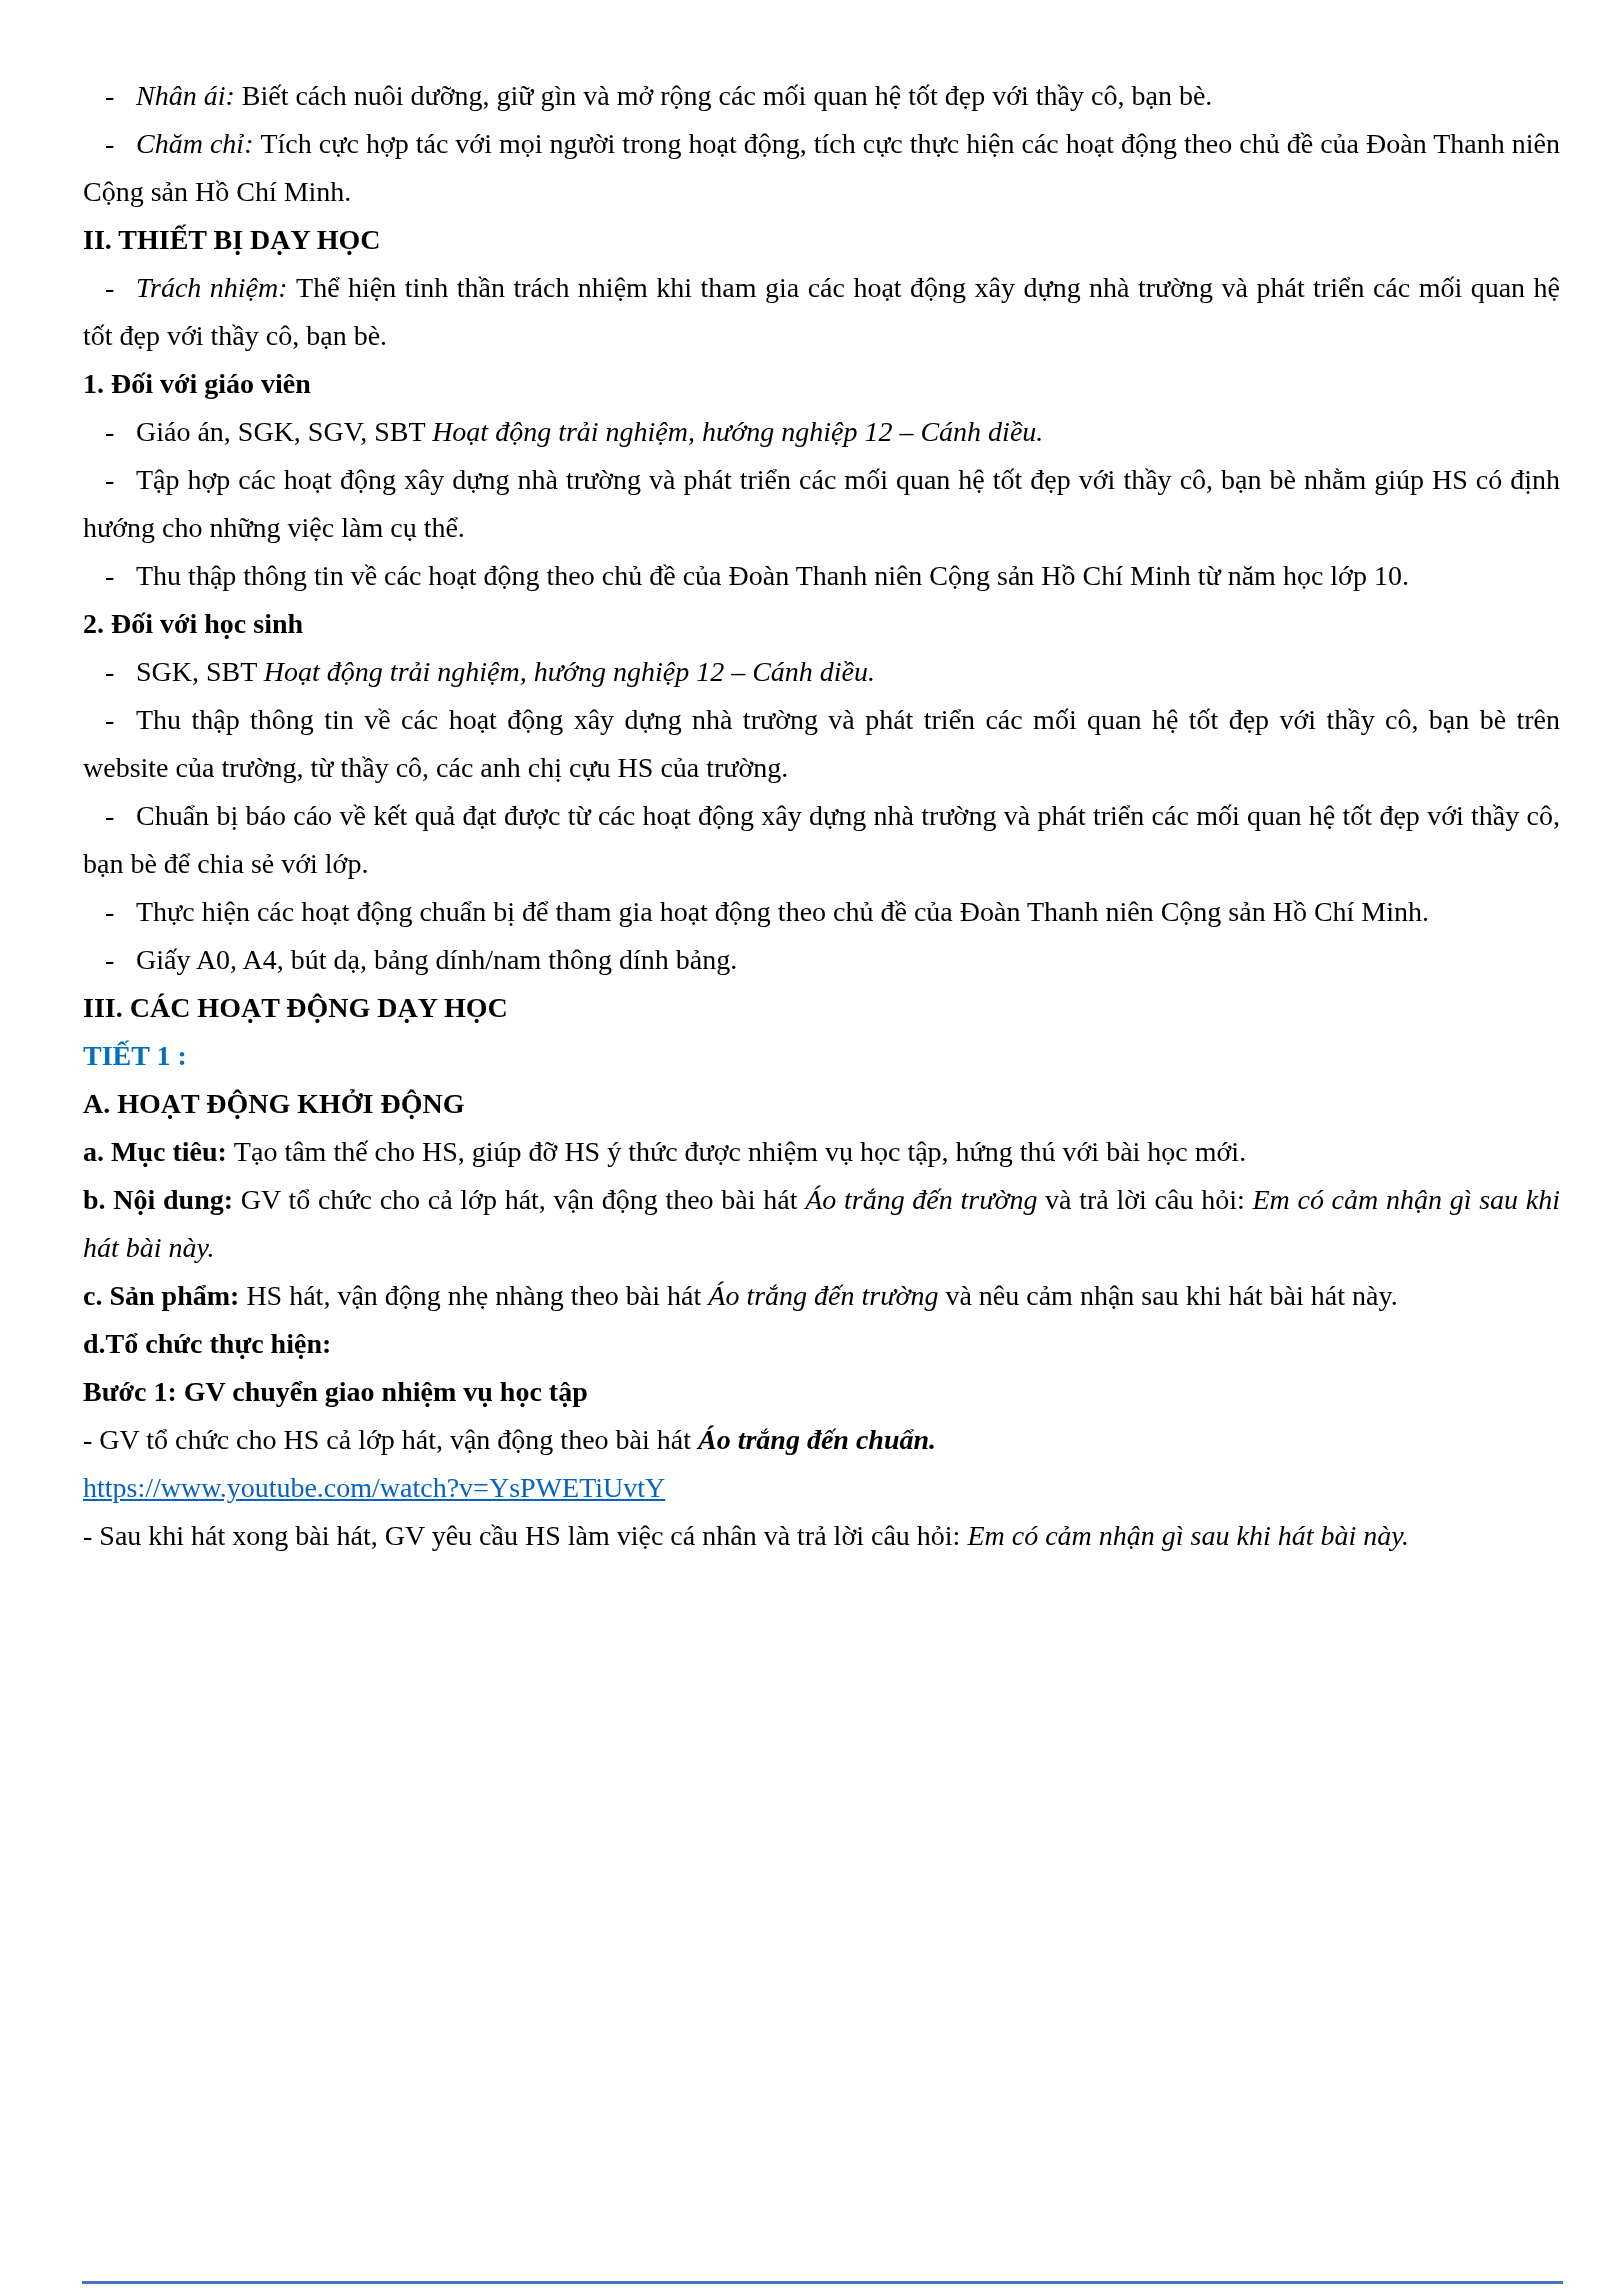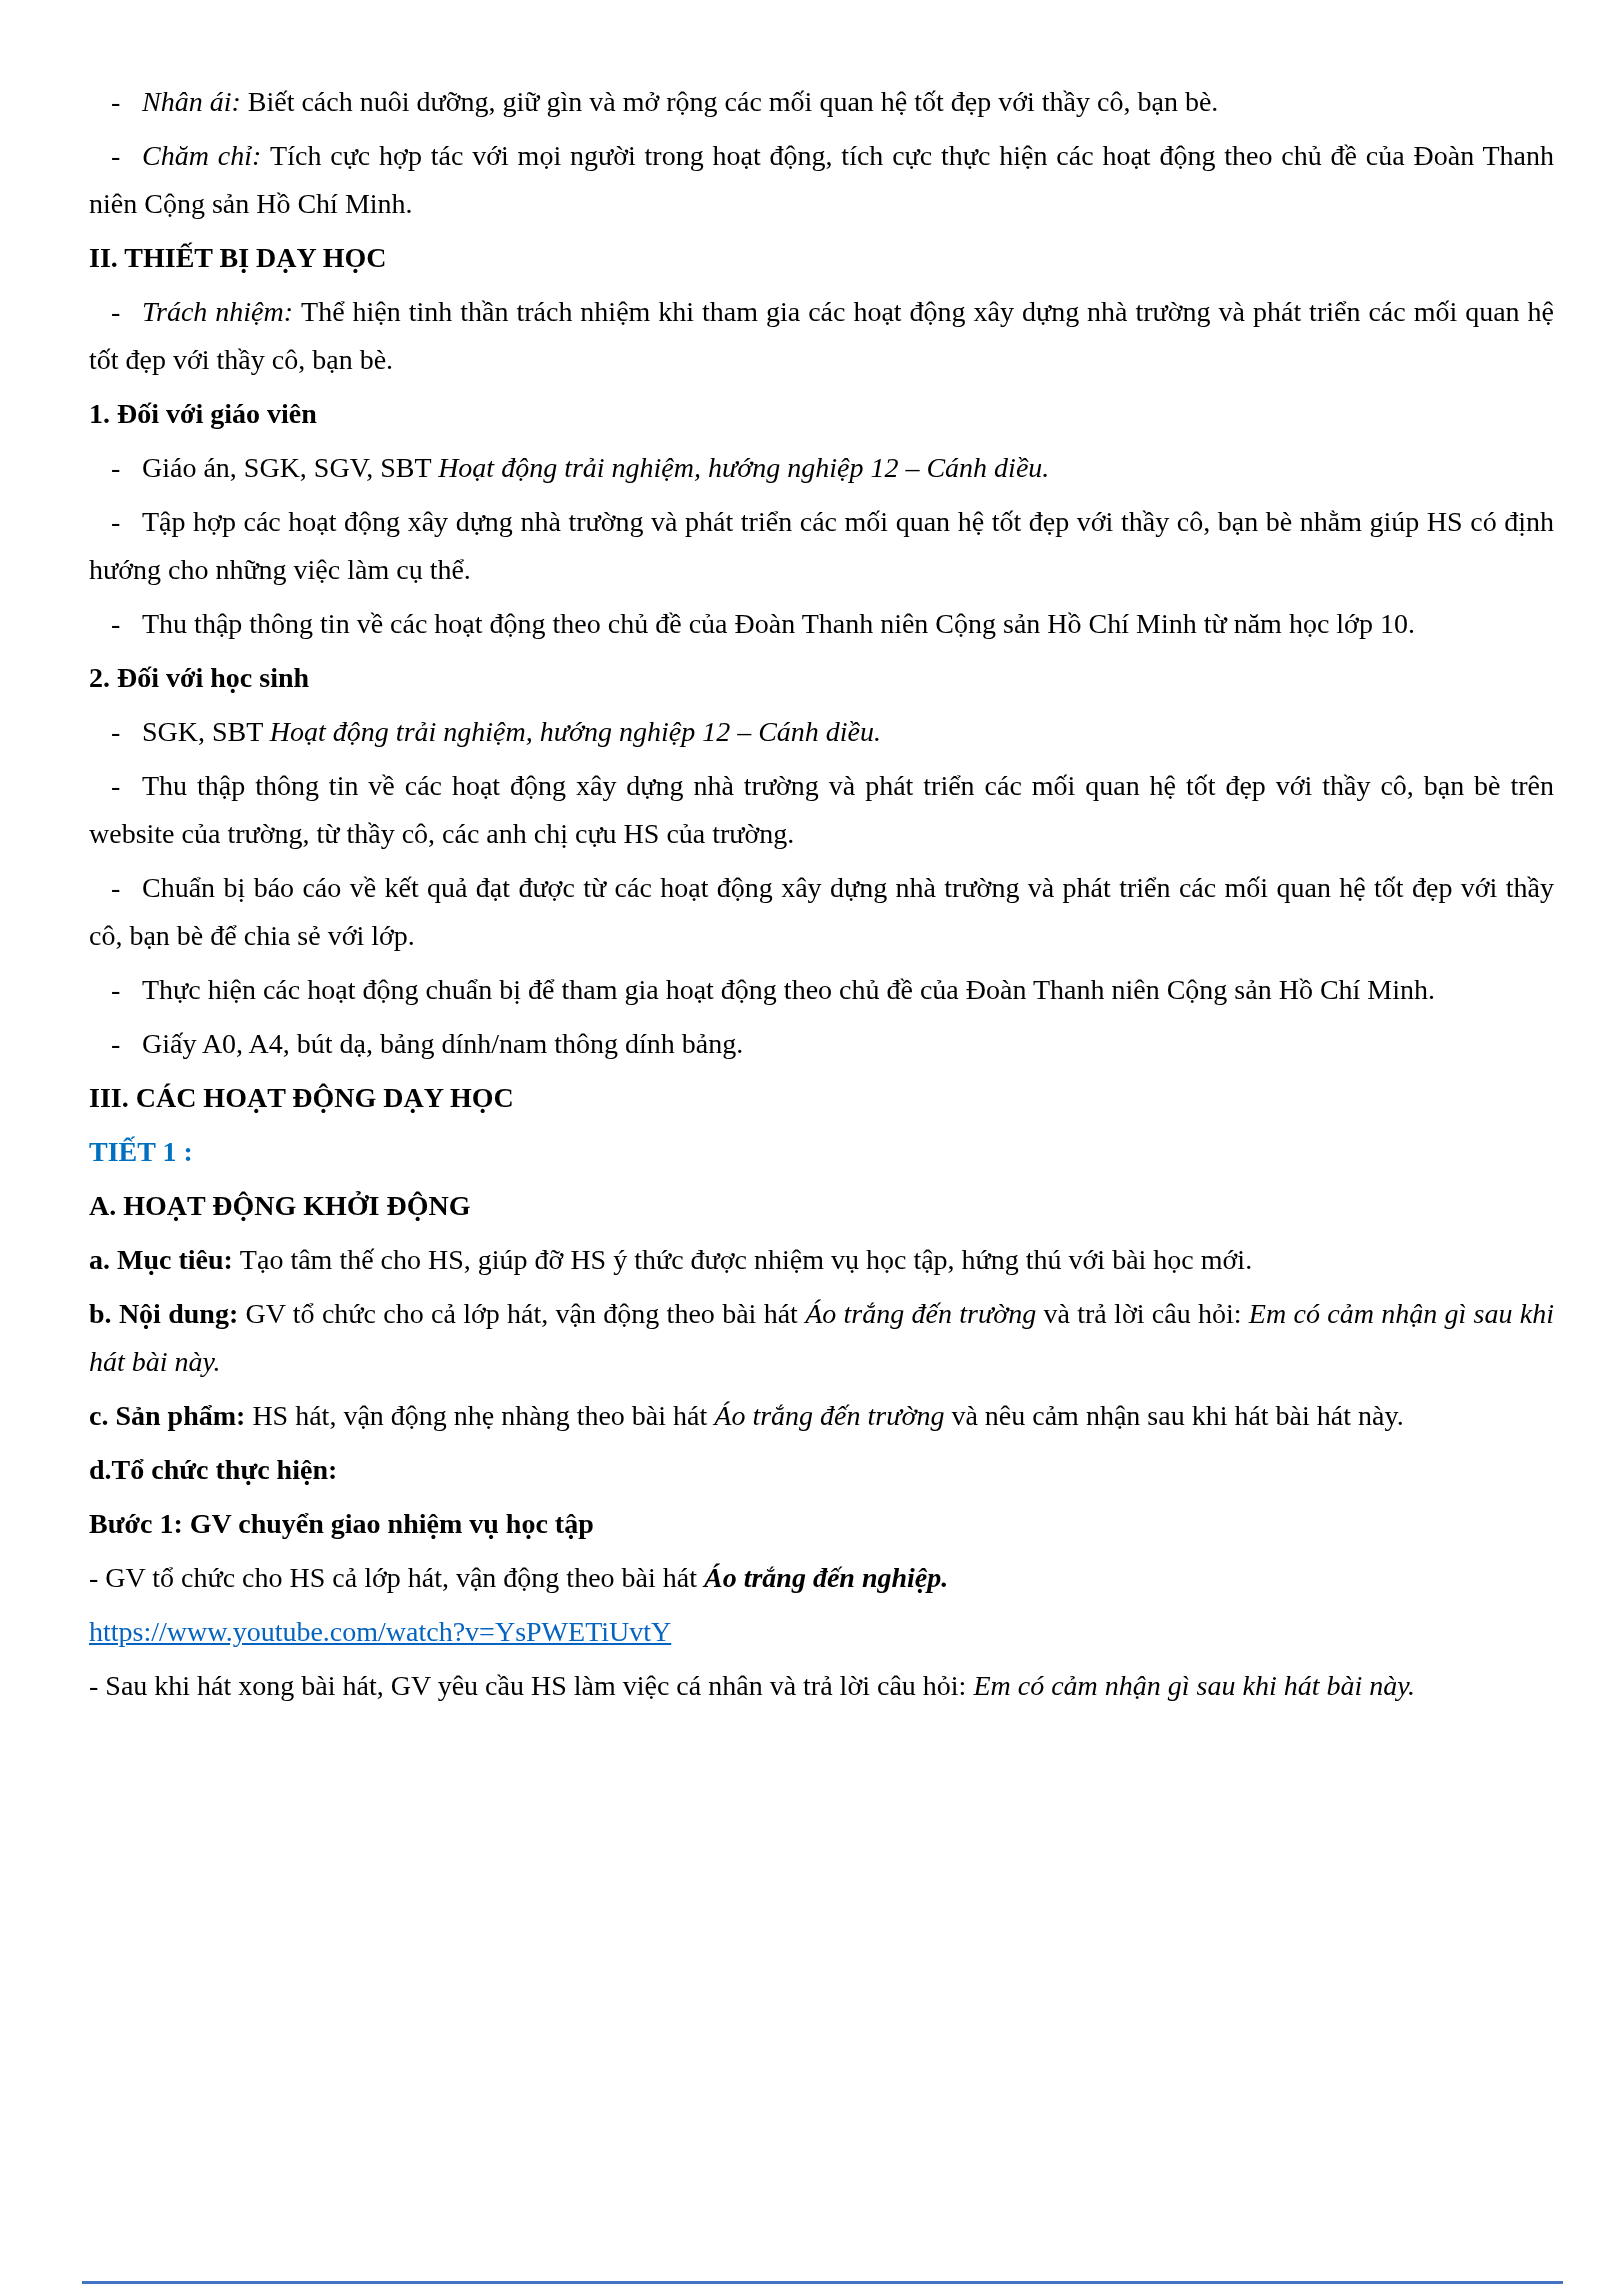--- a/index.html
+++ b/index.html
@@ -13,21 +13,21 @@
     min-height: 2295px;
     box-sizing: border-box;
     background: #ffffff;
     padding: 72px 63px 47px 83px;
     font-family: "Liberation Serif", "DejaVu Serif", serif;
     font-size: 28px;
     line-height: 48px;
     color: #000000;
   }
   .para {
-    margin: 6px;
+    margin: 0;
     text-align: justify;
   }
   .para.list {
     text-indent: 22px;
   }
   .para.center {
     text-align: left;
   }
   .para.accent {
     color: var(--accent, #0070C0);
@@ -74,19 +74,19 @@
       <div class="para list"><span class="dash">-</span><span class="">Thực hiện các hoạt động chuẩn bị để tham gia hoạt động theo chủ đề của Đoàn Thanh niên Cộng sản Hồ Chí Minh.</span></div>
       <div class="para list"><span class="dash">-</span><span class="">Giấy A0, A4, bút dạ, bảng dính/nam thông dính bảng.</span></div>
       <div class="para body"><span class="b">III. CÁC HOẠT ĐỘNG DẠY HỌC</span></div>
       <div class="para center accent"><span class="b">TIẾT 1 :</span></div>
       <div class="para body"><span class="b">A. HOẠT ĐỘNG KHỞI ĐỘNG</span></div>
       <div class="para body"><span class="b">a. Mục tiêu: </span><span class="">Tạo tâm thế cho HS, giúp đỡ HS ý thức được nhiệm vụ học tập, hứng thú với bài học mới.</span></div>
       <div class="para body"><span class="b">b. Nội dung: </span><span class="">GV tổ chức cho cả lớp hát, vận động theo bài hát </span><span class="i">Áo trắng đến trường</span><span class=""> và trả lời câu hỏi: </span><span class="i">Em có cảm nhận gì sau khi hát bài này.</span></div>
       <div class="para body"><span class="b">c. Sản phẩm: </span><span class="">HS hát, vận động nhẹ nhàng theo bài hát </span><span class="i">Áo trắng đến trường</span><span class=""> và nêu cảm nhận sau khi hát bài hát này.</span></div>
       <div class="para body"><span class="b">d.Tổ chức thực hiện:</span></div>
       <div class="para body"><span class="b">Bước 1: GV chuyển giao nhiệm vụ học tập</span></div>
-      <div class="para body"><span class="">- GV tổ chức cho HS cả lớp hát, vận động theo bài hát </span><span class="bi">Áo trắng đến nghiệp.</span></div>
+      <div class="para body"><span class="">- GV tổ chức cho HS cả lớp hát, vận động theo bài hát </span><span class="bi">Áo trắng đến chuẩn.</span></div>
       <div class="para body"><a class="doclink" href="#">https://www.youtube.com/watch?v=YsPWETiUvtY</a></div>
       <div class="para body"><span class="">- Sau khi hát xong bài hát, GV yêu cầu HS làm việc cá nhân và trả lời câu hỏi: </span><span class="i">Em có cảm nhận gì sau khi hát bài này.</span></div>
     </div>
   <div class="bottom-line"></div>
 </div>
 
 
 </body></html>

